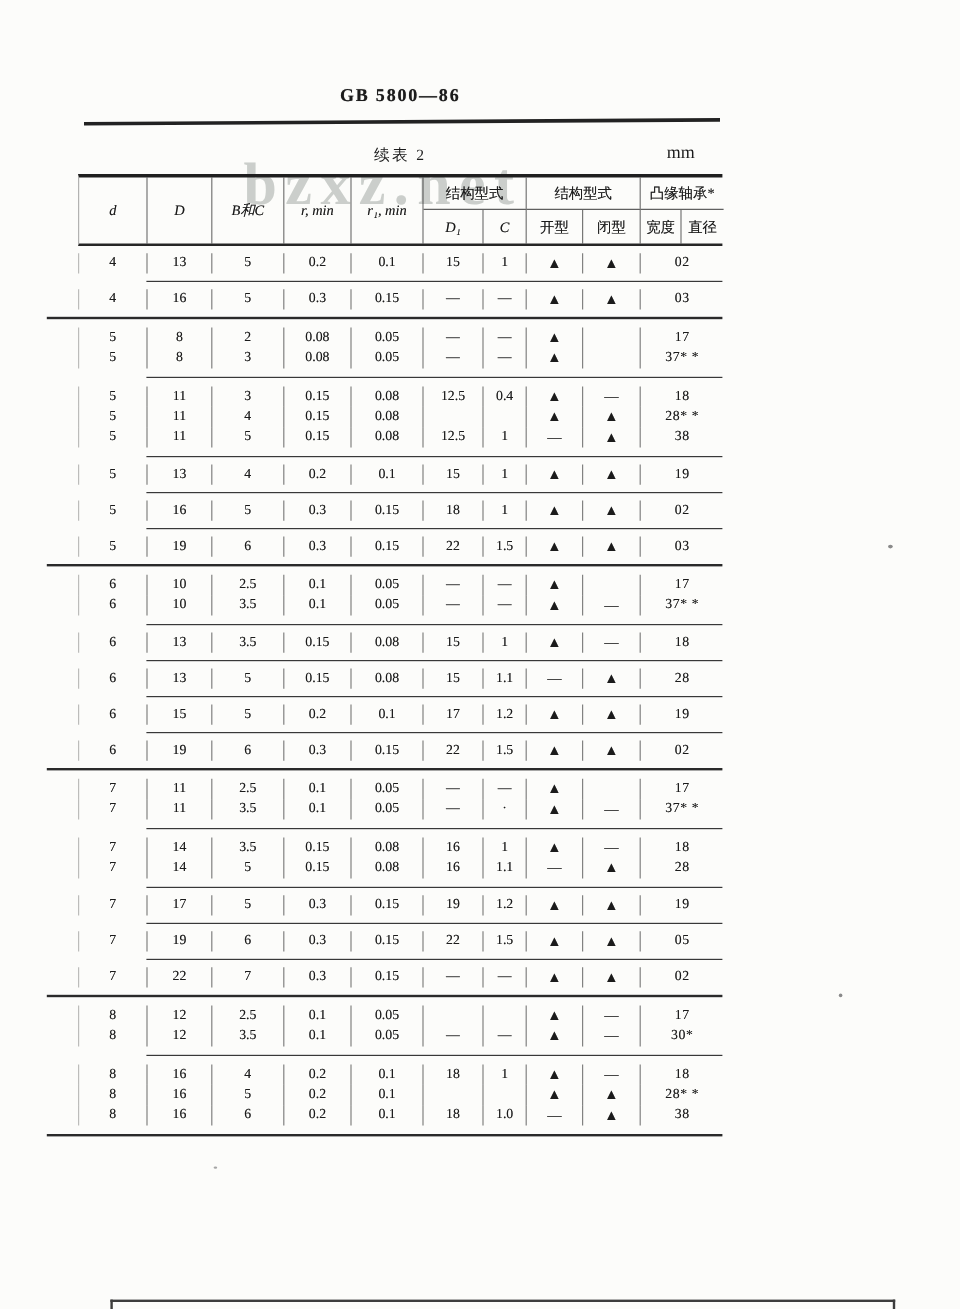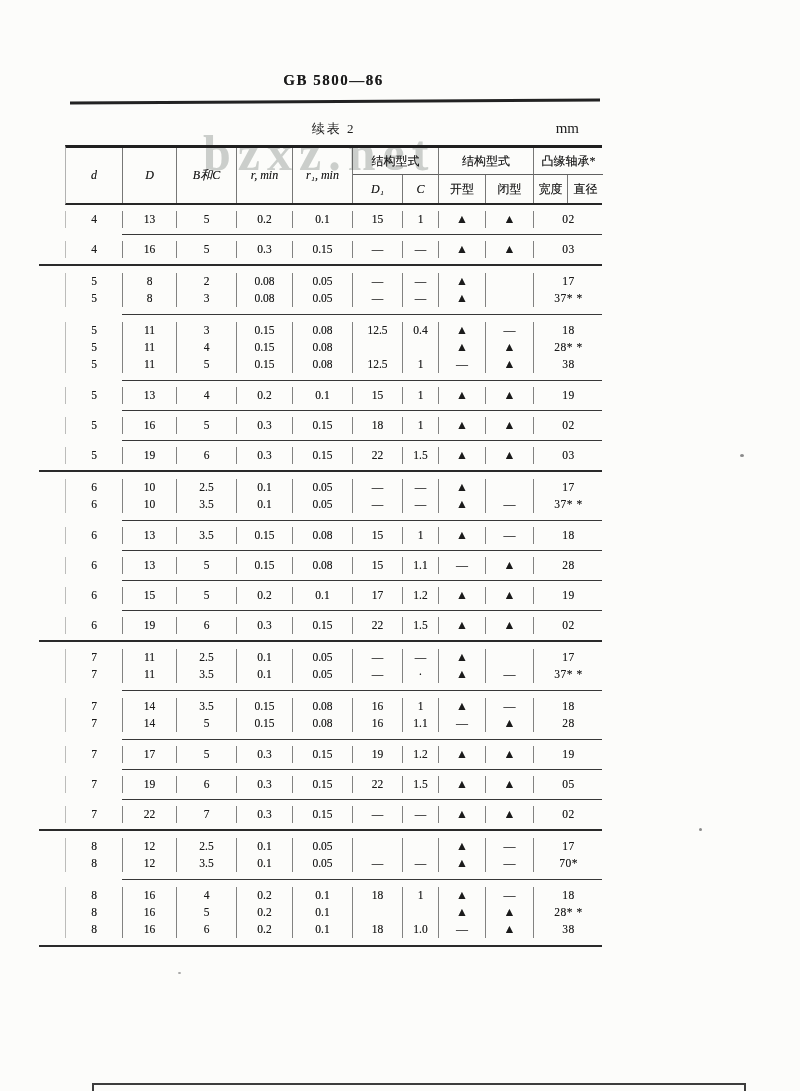--- a/index.html
+++ b/index.html
@@ -479,21 +479,21 @@
           <div class="trow">
             <div class="cell col-d">8</div>
             <div class="cell col-D">12</div>
             <div class="cell col-bc">3.5</div>
             <div class="cell col-r">0.1</div>
             <div class="cell col-r1">0.05</div>
             <div class="cell col-d1">—</div>
             <div class="cell col-c">—</div>
             <div class="cell col-open">▲</div>
             <div class="cell col-closed">—</div>
-            <div class="cell col-series">70*</div>
+            <div class="cell col-series">30*</div>
           </div>
         </div>
         <div class="sep sub"></div>
         <div class="block multi">
           <div class="trow">
             <div class="cell col-d">8</div>
             <div class="cell col-D">16</div>
             <div class="cell col-bc">4</div>
             <div class="cell col-r">0.2</div>
             <div class="cell col-r1">0.1</div>

